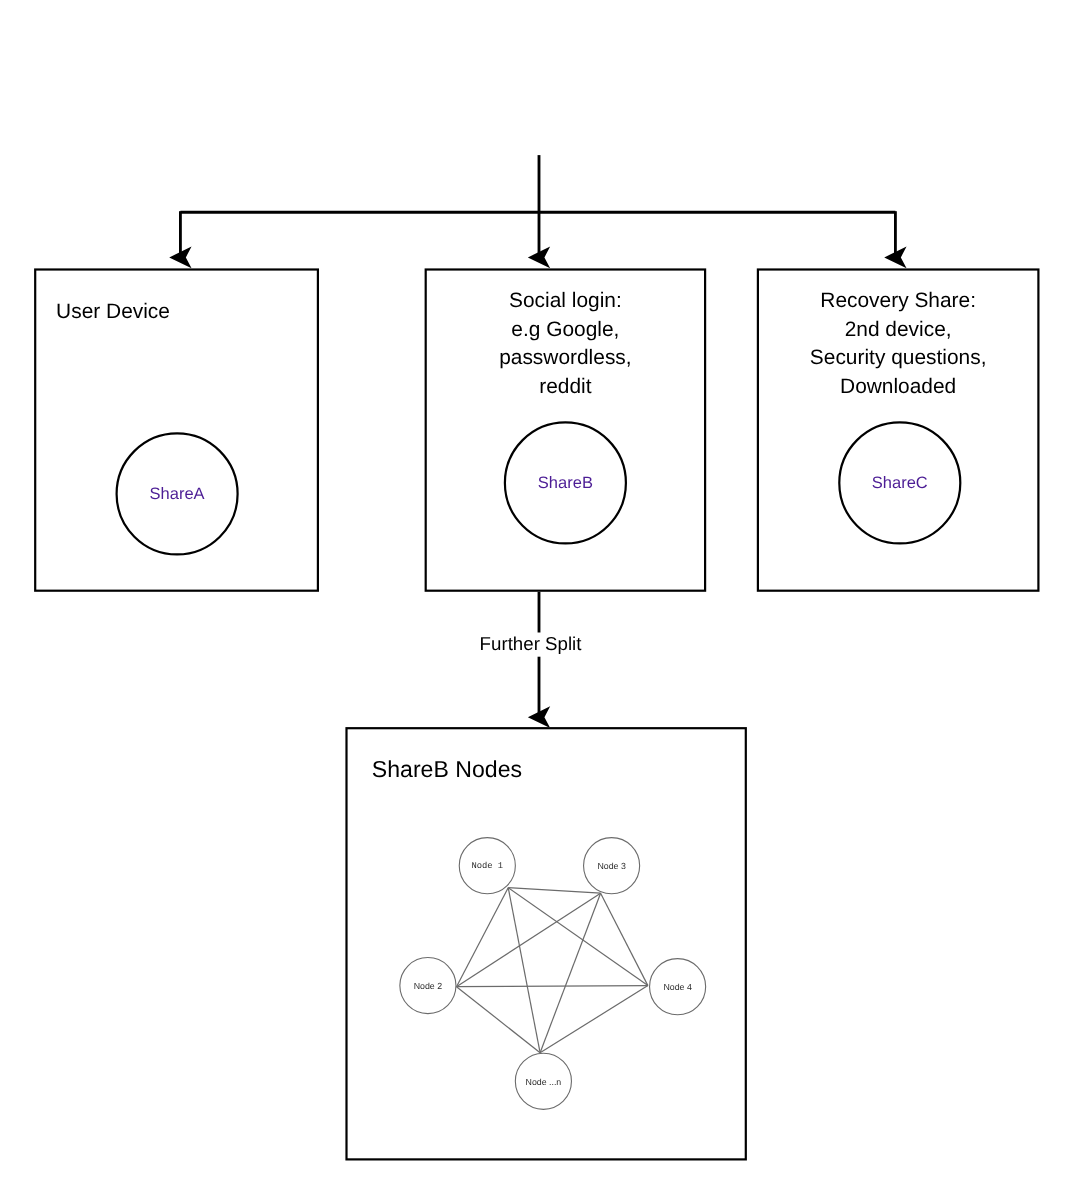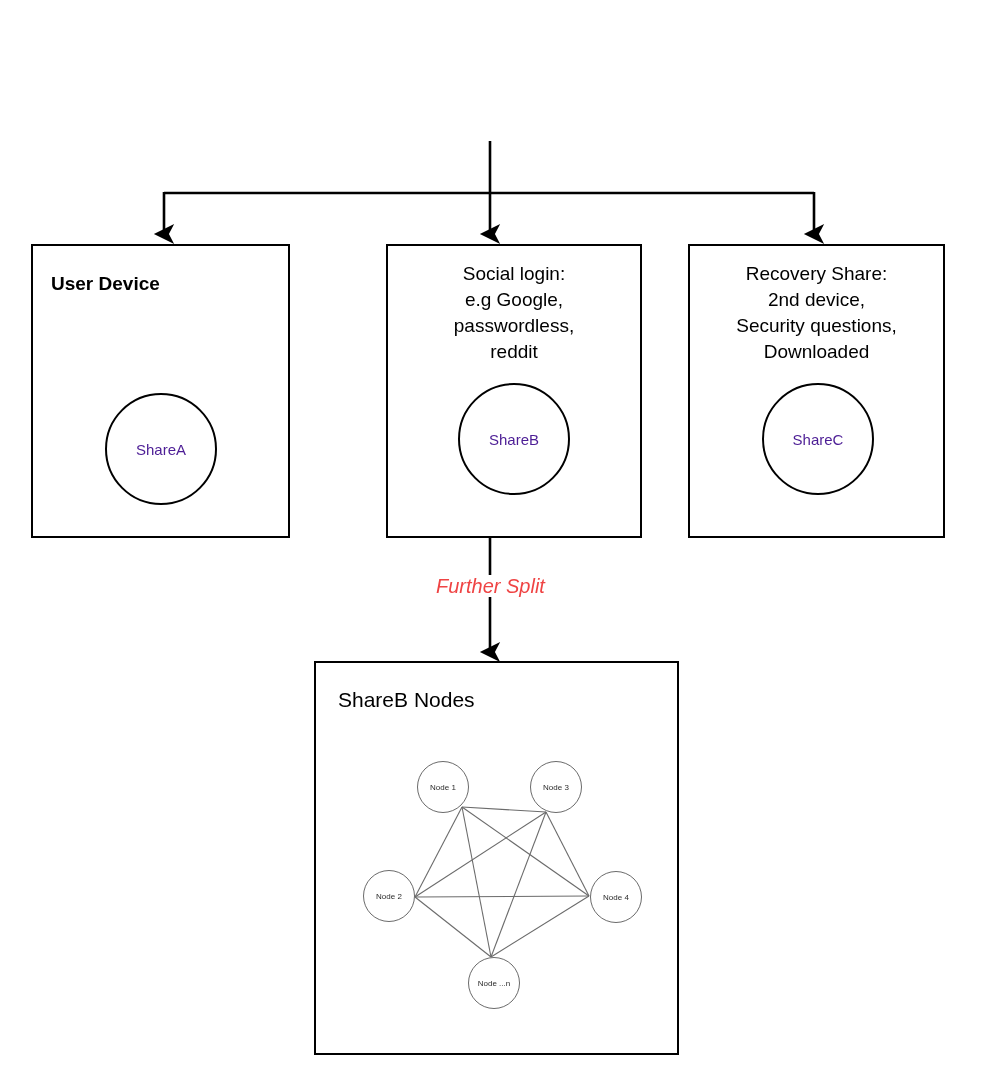--- a/index.html
+++ b/index.html
@@ -34,43 +34,41 @@
     right: 0;
     text-align: center;
     font-size: 19px;
     line-height: 26px;
     white-space: pre-line;
     color: #000000;
   }
   .box-title.left {
     text-align: left;
     padding-left: 18px;
-    font-weight: bold;
   }
   .share-circle {
     position: absolute;
     box-sizing: border-box;
     border: 2px solid #000000;
     border-radius: 50%;
     background: transparent;
     display: flex;
     align-items: center;
     justify-content: center;
     font-size: 15px;
     color: #4c1d95;
   }
   .edge-label {
     position: absolute;
     background: #ffffff;
-    font-size: 20px;
+    font-size: 17px;
     line-height: 20px;
     padding: 1px 4px;
     white-space: nowrap;
-    color: #ef4444;
-    font-style: italic;
+    color: #000000;
   }
   .torus-title {
     position: absolute;
     font-size: 21px;
     line-height: 26px;
     color: #000000;
   }
   .mini-node {
     position: absolute;
     box-sizing: border-box;
@@ -167,21 +165,21 @@
       <line x1="462" y1="807" x2="491" y2="957"></line>
       <line x1="546" y1="812" x2="415" y2="897"></line>
       <line x1="546" y1="812" x2="589" y2="896"></line>
       <line x1="546" y1="812" x2="491" y2="957"></line>
       <line x1="415" y1="897" x2="589" y2="896"></line>
       <line x1="415" y1="897" x2="491" y2="957"></line>
       <line x1="589" y1="896" x2="491" y2="957"></line>
     </g>
   </svg>
 
-  <div class="mini-node" style="left:417px; top:761px; width:52px; height:52px;">
+  <div class="mini-node" style="left:417px; top:761px; width:52px; height:52px;font-family:Liberation Mono, monospace;">
     <span>Node 1</span>
   </div>
   <div class="mini-node" style="left:530px; top:761px; width:52px; height:52px;">
     <span>Node 3</span>
   </div>
   <div class="mini-node" style="left:363px; top:870px; width:52px; height:52px;">
     <span>Node 2</span>
   </div>
   <div class="mini-node" style="left:590px; top:871px; width:52px; height:52px;">
     <span>Node 4</span>

